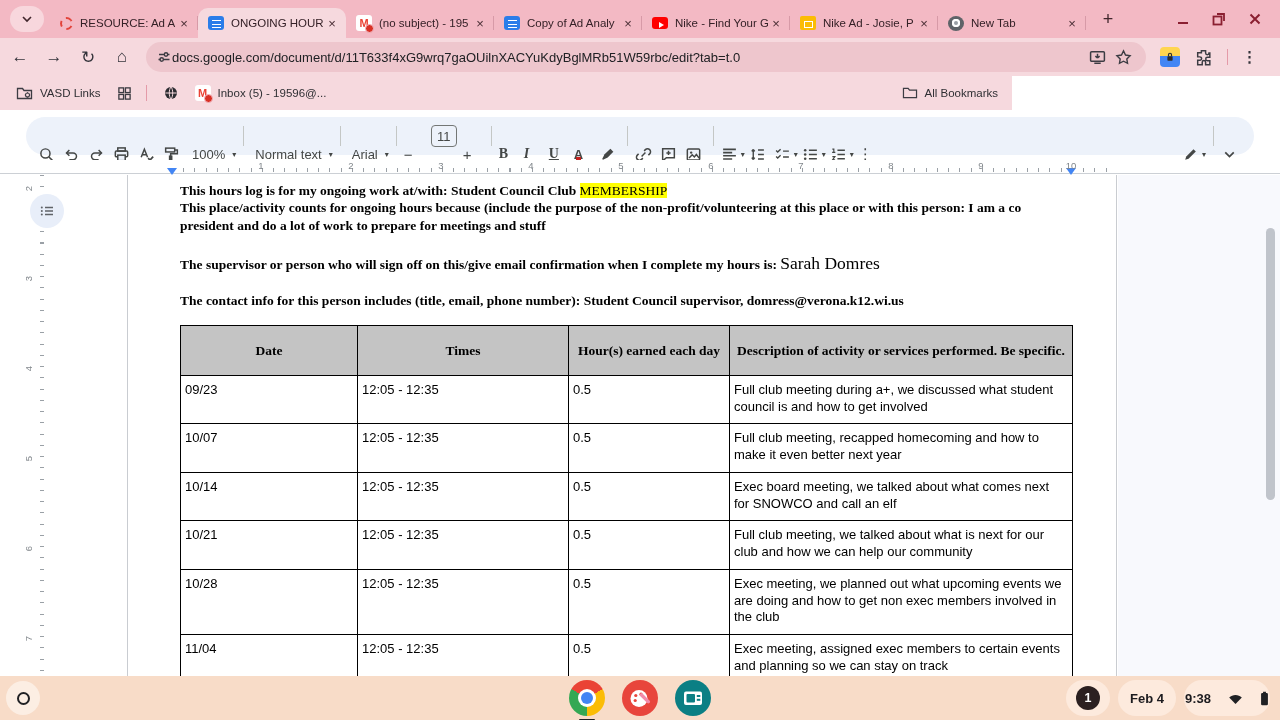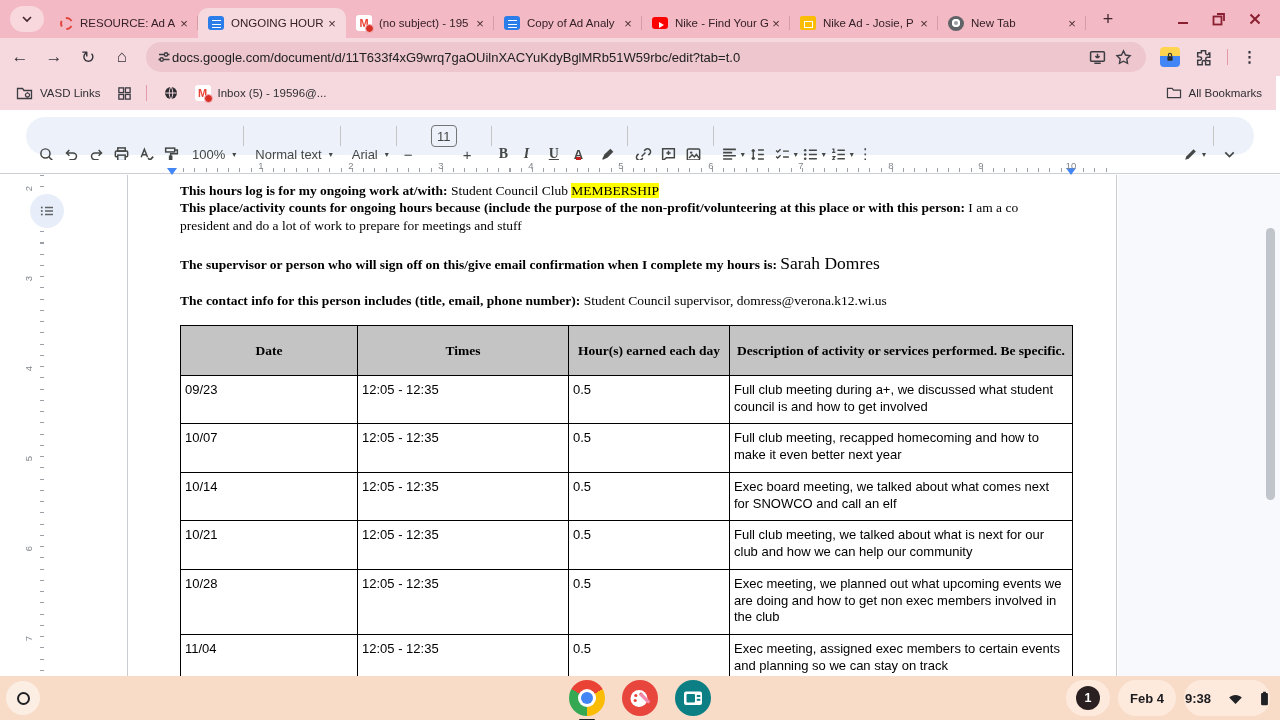--- a/index.html
+++ b/index.html
@@ -40,21 +40,21 @@
   .nav-ic { width:28px; height:28px; display:flex; align-items:center; justify-content:center; color:#33333a; font-size:17px; margin-left:6px; cursor:pointer; }
   .omnibox { height:30px; background:#eec6cd; border-radius:15px; margin-left:10px; flex:0 0 1000px; width:1000px; display:flex; align-items:center; padding:0 10px; }
   .omni-url { font-size:13px; color:#202124; white-space:nowrap; overflow:hidden; flex:1; margin-left:0; }
   .omni-ic { display:flex; align-items:center; justify-content:center; width:26px; height:26px; cursor:pointer; color:#3c3c43; }
   .ext-zone { display:flex; align-items:center; margin-left:14px; gap:14px; }
   .ext-lock { width:20px; height:20px; border-radius:4px; background:linear-gradient(#ffd54f 45%, #4285f4 45%); display:flex; align-items:center; justify-content:center; cursor:pointer; }
   .row-div { width:1px; height:16px; background:#e49aa8; }
   .kebab { font-size:15px; color:#33333a; font-weight:bold; letter-spacing:0; cursor:pointer; }
 
   
-  .bm-row { position:absolute; left:0; top:76px; width:1276px; height:34px; background:#f6d9de; display:flex; align-items:center; font-size:11.5px; color:#2f2f33; }
+  .bm-row { position:absolute; left:0; top:76px; width:1012px; height:34px; background:#f6d9de; display:flex; align-items:center; font-size:11.5px; color:#2f2f33; }
   .bm-item { display:flex; align-items:center; gap:7px; margin-left:16px; cursor:pointer; }
   .bm-spacer { flex:1; }
   .bm-right { margin-right:14px; display:flex; align-items:center; gap:7px; cursor:pointer; }
 
   
   .docs-chrome { position:absolute; left:0; top:110px; width:1280px; height:50px; background:#fff; }
   .docs-pill { position:absolute; left:26px; right:26px; top:7px; height:38px; background:#edf2fa; border-radius:19px; display:flex; align-items:center; padding:0 10px; }
   .tb-it { height:26px; min-width:25px; display:flex; align-items:center; justify-content:flex-start; color:#444746; cursor:pointer; border-radius:4px; padding:0 2px;margin-top:36px; }
   .tb-it svg { display:block; }
   .tb-txt { font-size:13px; color:#444746; padding:0 4px; white-space:nowrap; }
@@ -78,21 +78,21 @@
   .v-ruler-ticks { position:absolute; left:40px; top:0; bottom:0; width:4px;
     background:repeating-linear-gradient(180deg, #9aa0a6 0 1px, transparent 1px 11.25px); }
   .v-num { position:absolute; left:26px; font-size:9.5px; color:#80868b; transform:rotate(-90deg); }
   .outline-btn { position:absolute; left:30px; top:19px; width:34px; height:34px; border-radius:50%; background:#e8eef9; display:flex; align-items:center; justify-content:center; cursor:pointer; }
   .page { position:absolute; left:127px; top:0; width:990px; height:501px; background:#fff; border-left:1px solid #c9ccd1; border-right:1px solid #c9ccd1; padding:7px 46px 0 52px; cursor:text; }
   .right-gutter { position:absolute; left:1118px; top:0; width:162px; height:501px; background:#f8f9fd; }
   .scrollbar { position:absolute; right:5px; top:53px; width:9px; height:272px; background:#c0c4cb; border-radius:5px; cursor:grab; }
 
   .doc-par { font-family:"Liberation Serif", serif; font-size:13.5px; line-height:17.4px; color:#000; }
   .doc-par .sp-bold { font-weight:bold; }
-  .doc-par .sp-normal { font-weight:normal; }
+  .doc-par .sp-normal { font-weight:bold; }
   .doc-par .sp-highlight { background:#ffff00; }
   .doc-par .sp-large { font-size:17.5px; line-height:23px; }
 
   .doc-table { border-collapse:collapse; table-layout:fixed; width:892px; margin-top:16px; font-family:"Liberation Sans", sans-serif; font-size:13px; color:#000; }
   .doc-table col:nth-child(1){width:177px;} .doc-table col:nth-child(2){width:211px;}
   .doc-table col:nth-child(3){width:161px;} .doc-table col:nth-child(4){width:343px;}
   .doc-table th { background:#c4c4c4; border:1px solid #000; font-family:"Liberation Serif", serif; font-size:13.5px; font-weight:bold; text-align:center; vertical-align:middle; height:50px; padding:2px 6px; line-height:17px; }
   .doc-table td { border:1px solid #000; vertical-align:top; padding:6px 8px 2px 4px; line-height:16.5px; }
   .doc-table tr:nth-child(1) td, .doc-table tr:nth-child(3) td { height:48px; }
   .doc-table tr:nth-child(2) td, .doc-table tr:nth-child(4) td, .doc-table tr:nth-child(6) td { height:49px; }

